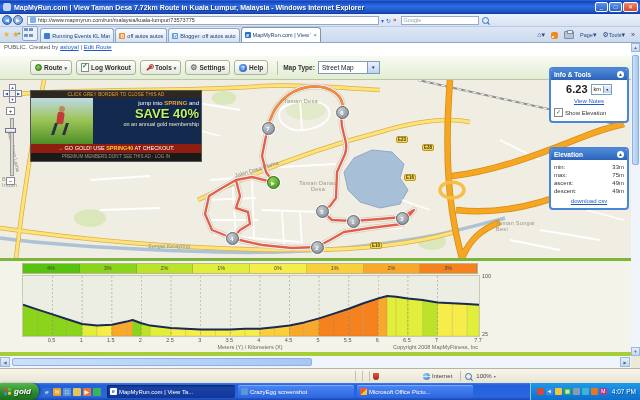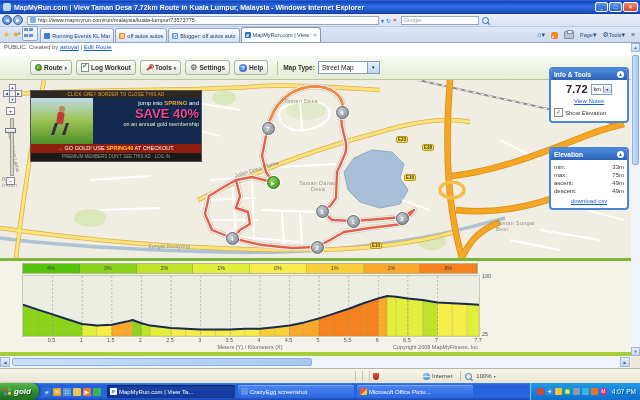--- a/index.html
+++ b/index.html
@@ -84,21 +84,21 @@
   #ad{left:30px;top:10px;width:172px;height:72px;z-index:6;border:1px solid #555;box-sizing:border-box;font-family:"Liberation Sans",sans-serif;}
   #ad-top{height:7px;background:#2E2820;color:#E8A13C;font-size:4.5px;text-align:center;line-height:7px;letter-spacing:.2px;white-space:nowrap;overflow:hidden;}
   #ad-main{height:46px;background:#132A4E;position:relative;overflow:hidden;}
   #ad-photo{position:absolute;left:0;top:0;width:62px;height:46px;background:linear-gradient(180deg,#BFD9E8 0%,#9CC455 48%,#4E8F28 100%);}
   .runner-torso{position:absolute;left:26px;top:14px;width:7px;height:12px;background:#C43A38;border-radius:2px;transform:rotate(8deg);}
   .runner-head{position:absolute;left:28px;top:8px;width:6px;height:6px;background:#B98860;border-radius:50%;}
   .runner-legs{position:absolute;left:22px;top:25px;width:14px;height:12px;border-left:3px solid #2E3240;border-right:3px solid #2E3240;transform:skewX(-18deg);box-sizing:border-box;}
   #ad-text{position:absolute;right:2px;top:2px;width:106px;text-align:right;}
   #ad-line1{font-size:6px;color:#fff;}
   #ad-line1 b{color:#F5A623;}
-  #ad-line2{font-size:13px;font-weight:bold;color:#ec4899;text-shadow:1px 1px 1px #000;line-height:15px;}
+  #ad-line2{font-size:13px;font-weight:bold;color:#bef264;text-shadow:1px 1px 1px #000;line-height:15px;}
   #ad-line3{font-size:5.5px;color:#F0E8C8;}
   #ad-cta{height:9px;background:#8F1D10;color:#fff;font-size:5.5px;text-align:center;line-height:9px;white-space:nowrap;overflow:hidden;}
   #ad-cta b{color:#FFC73B;}
   #ad-cta .arrow{color:#F5A623;font-weight:bold;}
   #ad-bottom{height:8px;background:#1A1A18;color:#9A9A92;font-size:4.5px;text-align:center;line-height:8px;white-space:nowrap;overflow:hidden;}
   
   .panel{position:absolute;width:76px;border:2px solid #4A86D8;border-radius:4px;background:#fff;z-index:20;overflow:hidden;}
   .panel-header{height:11px;background:linear-gradient(180deg,#4E8AD8,#2C62B8);display:flex;align-items:center;padding:0 3px;}
   .panel-header .ptitle{color:#fff;font-size:6.5px;font-weight:bold;flex:1;}
   .collapse-btn{width:7px;height:7px;border-radius:50%;background:#fff;color:#2C62B8;font-size:5px;line-height:7px;text-align:center;}
@@ -429,21 +429,21 @@
     <div id="sep-bottom" class="abs"></div>
   </div>
 
   <div class="panel" style="left:549px;top:67px">
     <div class="panel-header">
       <span class="ptitle">Info &amp; Tools</span>
       <span class="collapse-btn">▲</span>
     </div>
     <div class="panel-body">
       <div id="distance-row">
-        <span id="distance-value">7.72</span>
+        <span id="distance-value">6.23</span>
         <span id="unit-select">
             <span>km</span>
             <span class="dd">▾</span>
           </span>
       </div>
       <a class="plink">View Notes</a>
       <div id="chk-row">
         <span id="chk-box">✓</span>
         <span id="chk-label">Show Elevation</span>
       </div>

